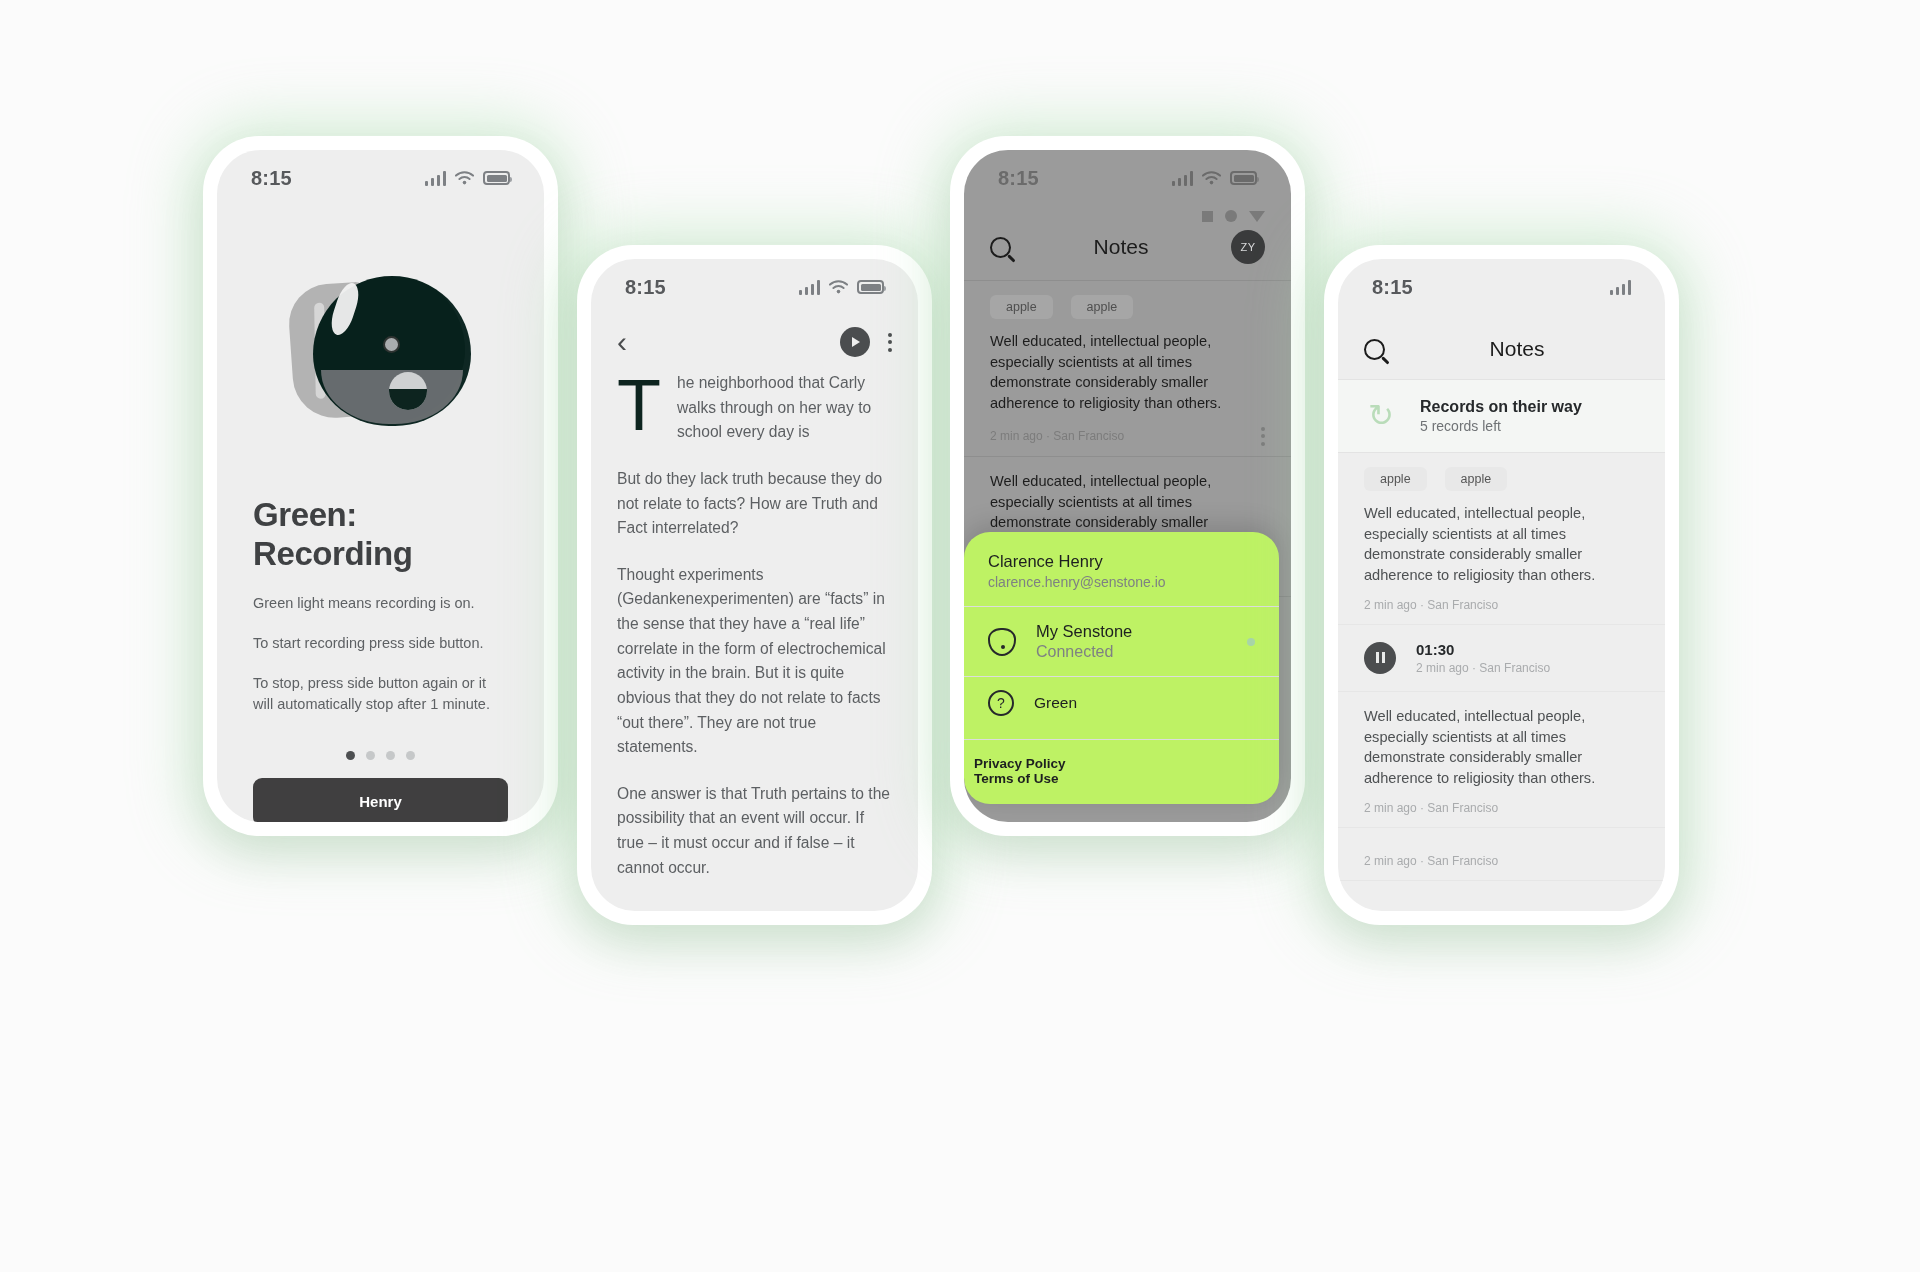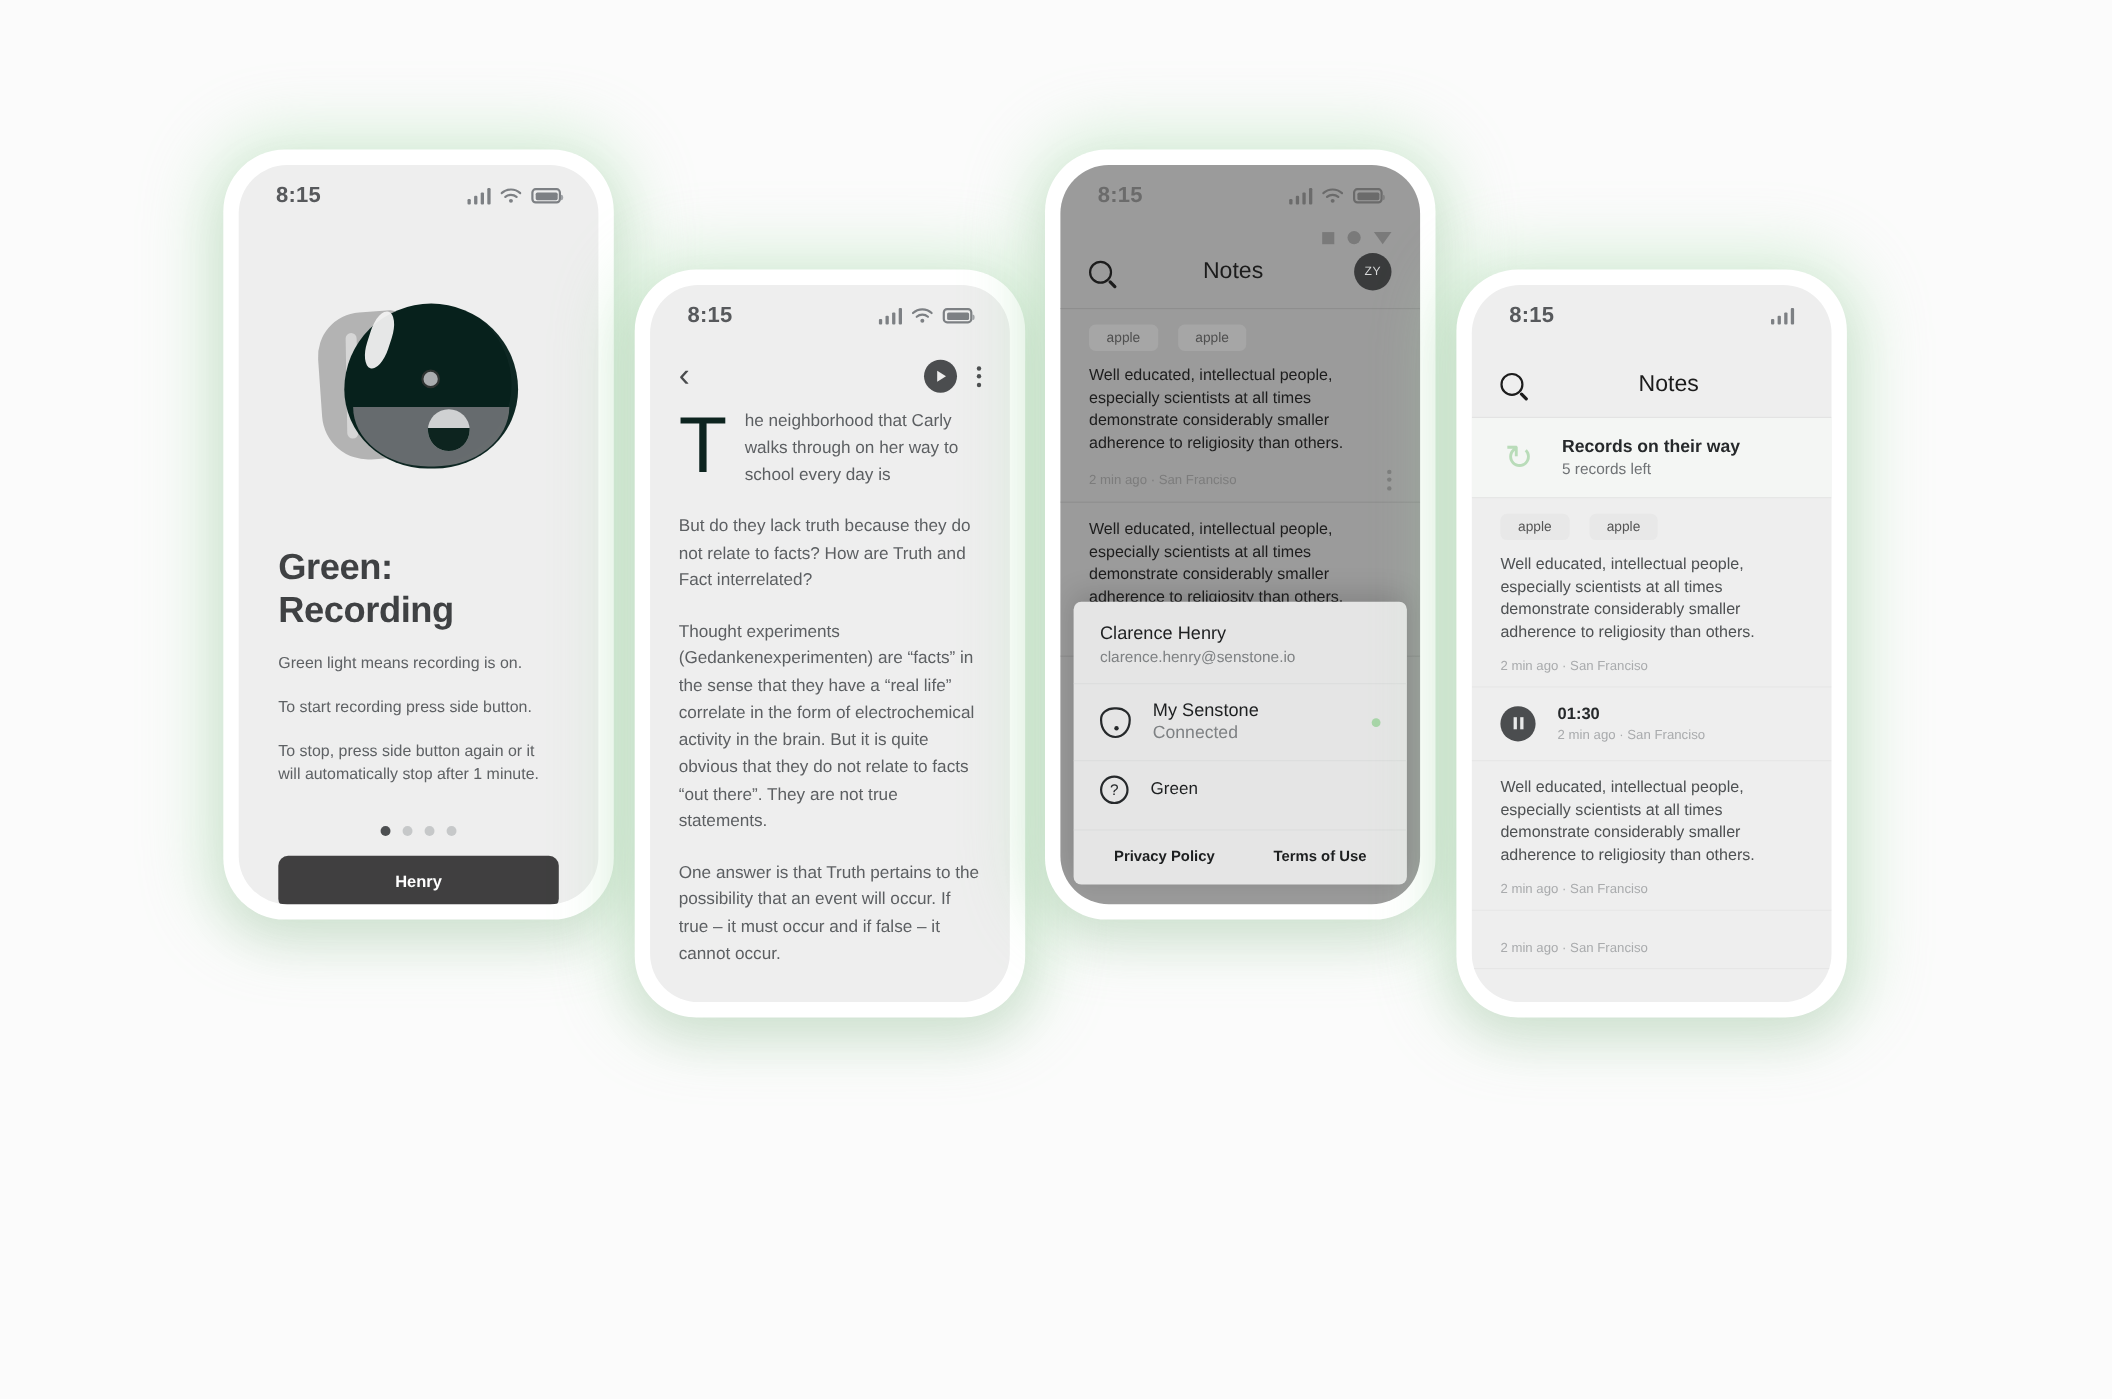--- a/index.html
+++ b/index.html
@@ -127,22 +127,22 @@
   .srch { width:21px;height:21px;border:2.4px solid #1c1c1c;border-radius:50%;position:relative;}
   .srch::after{content:"";position:absolute;right:-7px;bottom:-4px;width:9px;height:2.6px;background:#1c1c1c;transform:rotate(45deg);border-radius:2px;}
   .note { padding: 14px 26px 10px; border-bottom: 1px solid #8e8e8e;}
   .tags{display:flex;gap:18px;margin-bottom:12px;}
   .tag{background:#a6a6a6;color:#4f4f4f;font-size:12.5px;padding:5px 16px;border-radius:6px;}
   .note-text{font-size:14.6px;line-height:1.42;color:#1d1d1d;}
   .note-foot{display:flex;align-items:center;justify-content:space-between;margin-top:13px;}
   .note-meta{font-size:12px;color:#7c7c7c;}
 
   .drawer {
-    position:absolute; left:12px; right:12px; bottom:18px;
-    background:#e5e5e5; border-radius:7px; overflow:hidden;
+    position:absolute; left:0; right:12px; bottom:18px;
+    background:#bef264; border-radius:26px; overflow:hidden;
     box-shadow: 0 -6px 26px rgba(0,0,0,.16);
   }
   .dr-acc { padding: 20px 24px 16px; border-bottom:1px solid #dcdddd;}
   .dr-name{font-size:16.5px;color:#1d1f20;}
   .dr-mail{font-size:14px;color:#7e8183;margin-top:3px;}
   .dr-dev{display:flex;align-items:center;gap:20px;padding:15px 24px;border-bottom:1px solid #dcdddd;}
   .stone{width:28px;height:28px;border:2px solid #26292b;border-radius:48% 48% 52% 52% / 40% 40% 60% 60%;position:relative;flex:none;}
   .stone::after{content:"";position:absolute;left:11px;bottom:5px;width:4px;height:4px;border-radius:50%;background:#26292b;}
   .dr-dev-txt{flex:1;}
   .dr-dev-t{font-size:16.5px;color:#1d1f20;}
@@ -150,21 +150,21 @@
   .dot-green{width:8px;height:8px;border-radius:50%;background:#a8d5a8;}
   .dr-item{display:flex;align-items:center;gap:20px;padding:13px 24px;cursor:pointer;}
   .dr-item:first-of-type{padding-top:20px;}
   .dr-item span.lbl{font-size:15.5px;color:#1d1f20;}
   .ic-box{width:26px;height:26px;flex:none;position:relative;}
   .ic-feedback{border:2px solid #26292b;border-radius:3px;height:21px;}
   .ic-feedback::before{content:"";position:absolute;left:4px;bottom:-7px;width:0;height:0;border-top:7px solid #26292b;border-right:8px solid transparent;}
   .ic-feedback i{position:absolute;left:4px;width:13px;height:2px;background:#26292b;}
   .ic-feedback i:nth-child(1){top:4px}.ic-feedback i:nth-child(2){top:9px}
   .ic-help{border:2px solid #26292b;border-radius:50%;display:flex;align-items:center;justify-content:center;font-size:14px;color:#26292b;}
-  .dr-foot{display:flex;justify-content:space-around;padding:16px 10px 18px;border-top:1px solid #dcdddd;margin-top:10px;}
+  .dr-foot{display:flex;justify-content:space-around;padding:16px 10px 18px;border-top:1px solid #dcdddd;margin-top:10px;flex-direction:column;}
   .dr-foot a{font-size:13.5px;color:#1d1f20;font-weight:700;text-decoration:none;cursor:pointer;}
 
   
   #phone4 { left: 1324px; top: 245px; width: 355px; height: 680px; }
   .p4-appbar{display:flex;align-items:center;padding:22px 26px 18px;border-bottom:1px solid #e3e3e3;}
   .p4-title{flex:1;text-align:center;font-size:21px;color:#1c1c1c;margin-right:-10px;}
   .sync-row{display:flex;align-items:center;gap:22px;padding:18px 26px;background:#f4f6f4;border-bottom:1px solid #e3e3e3;}
   .sync-ic{width:34px;height:34px;flex:none;color:#b9dcb9;font-size:31px;line-height:34px;text-align:center;}
   .sync-t{font-size:16px;font-weight:700;color:#26292b;}
   .sync-s{font-size:14px;color:#6f7275;margin-top:2px;}

